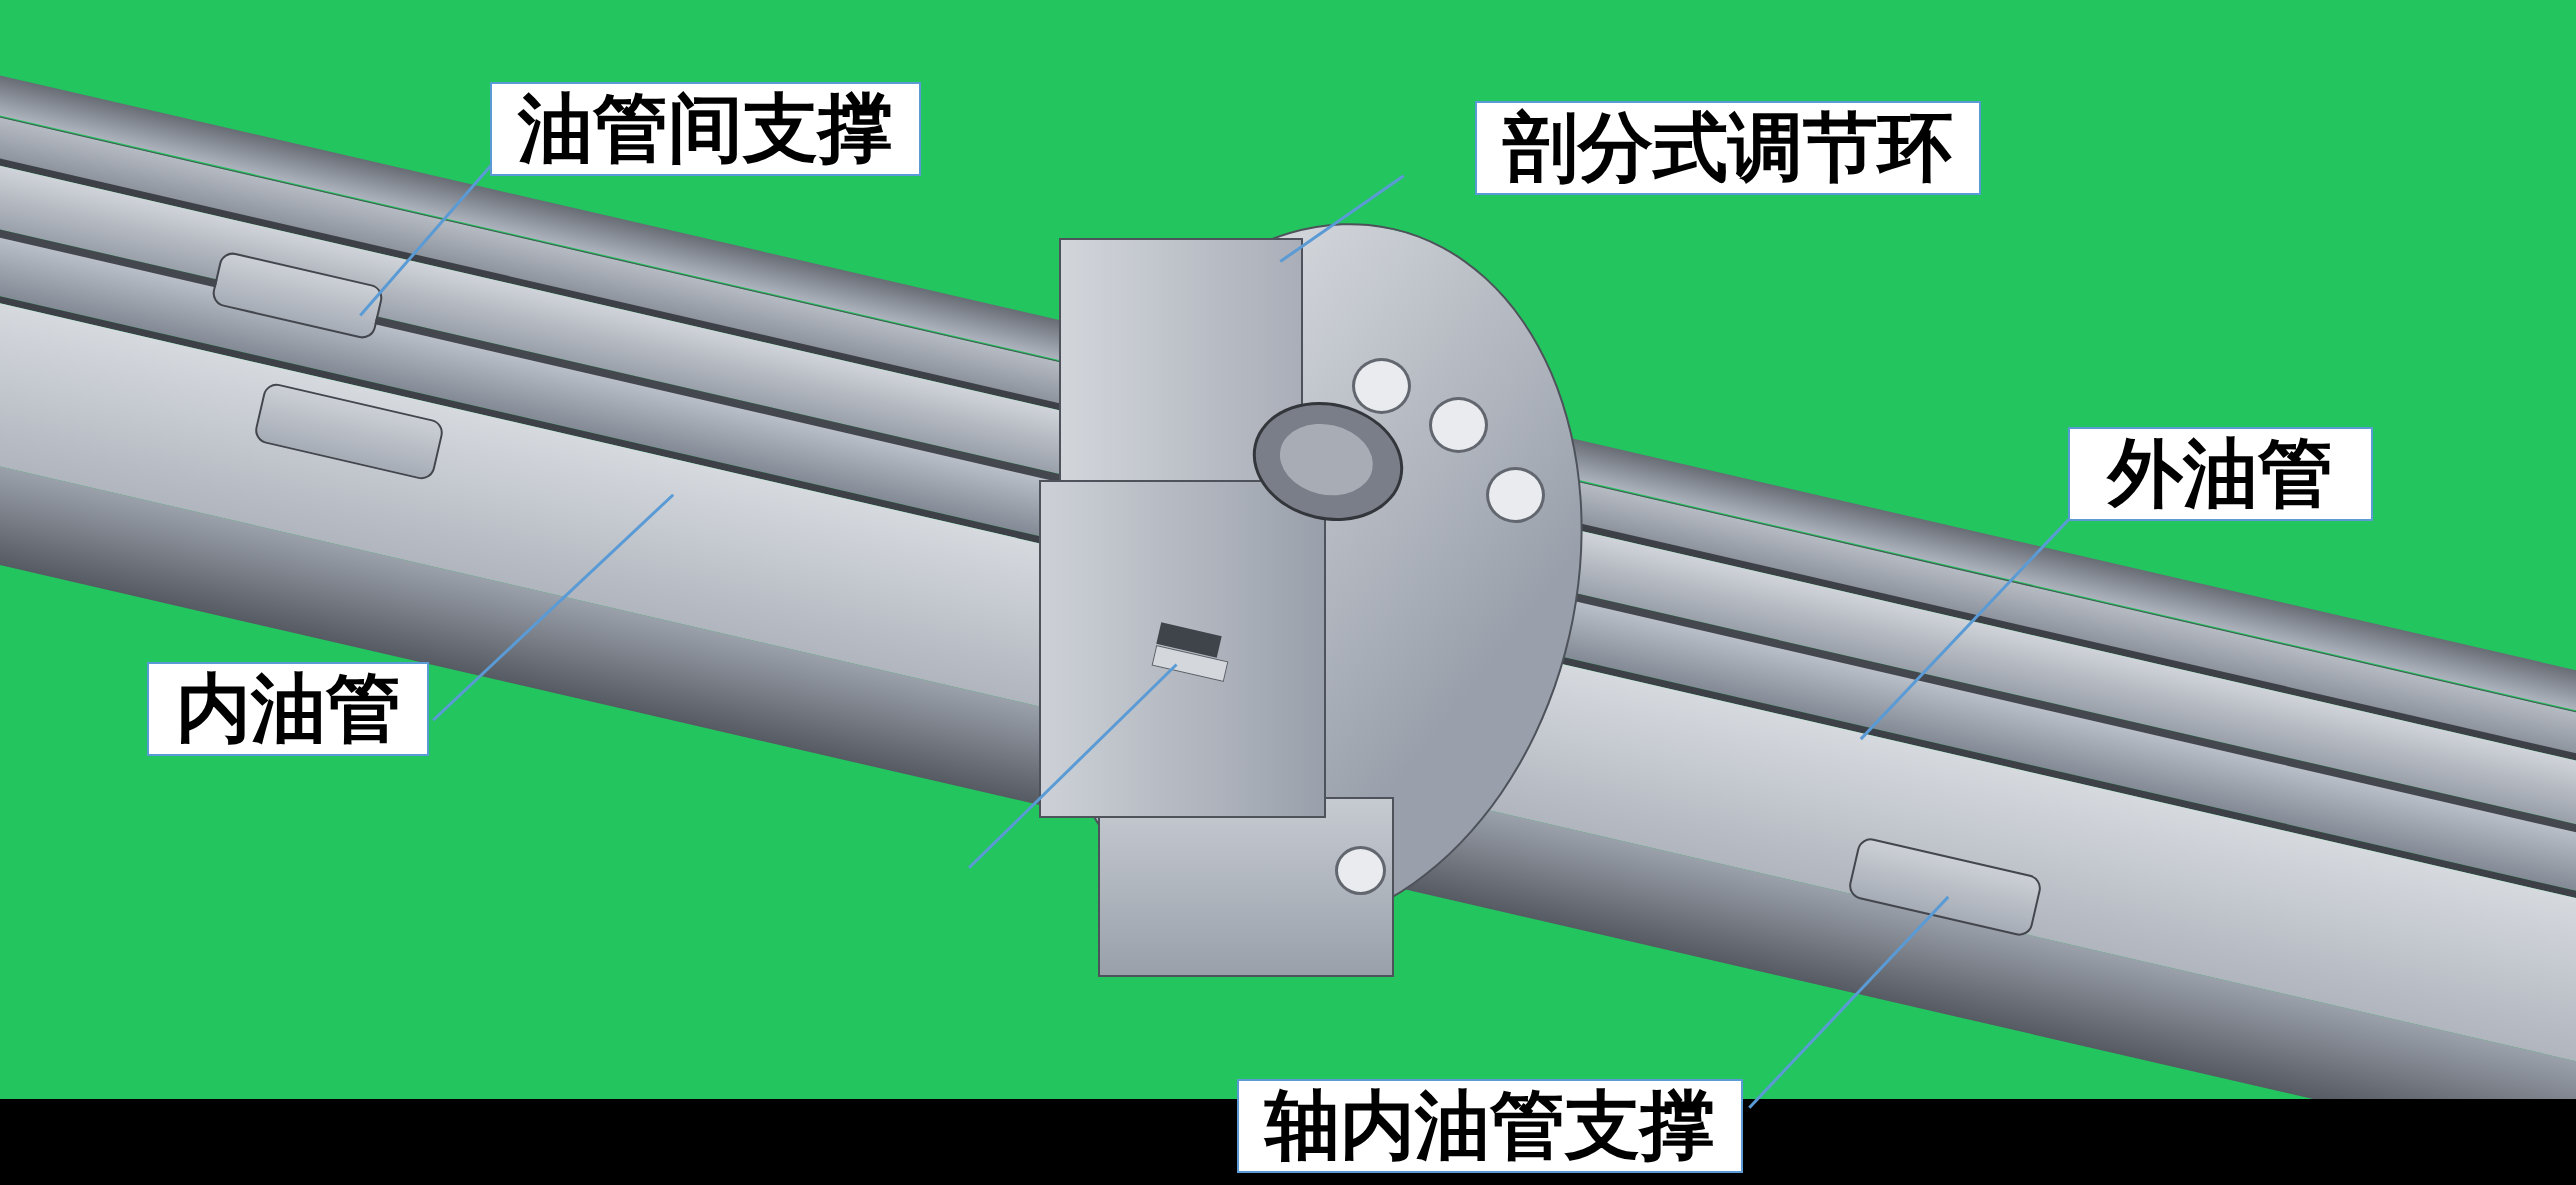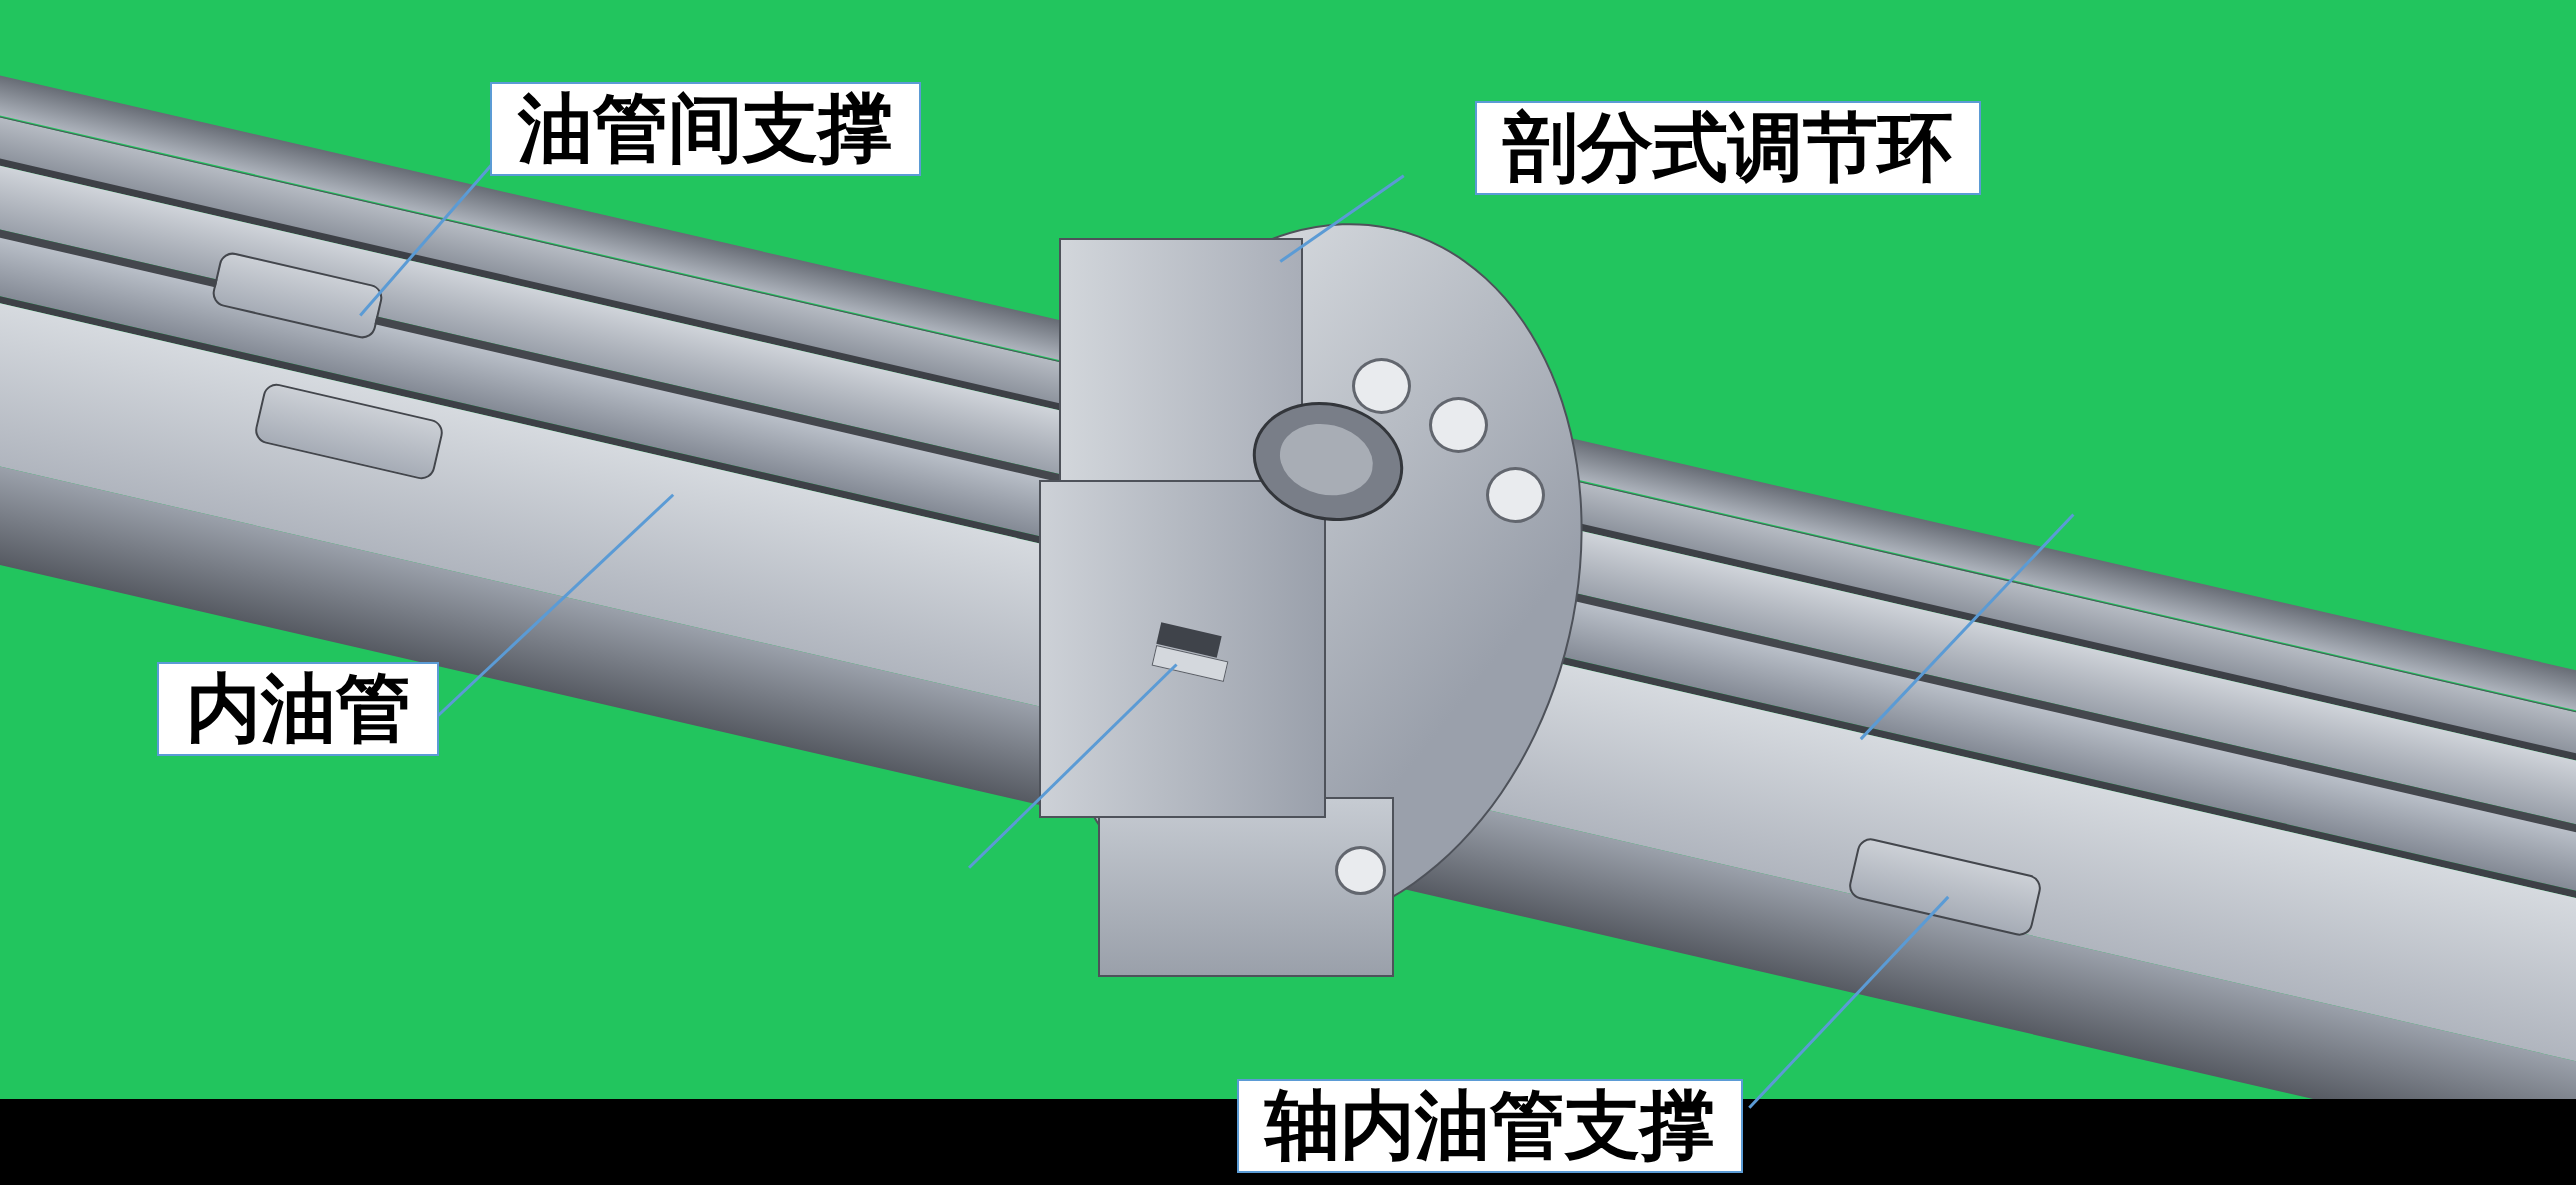--- a/index.html
+++ b/index.html
@@ -99,21 +99,21 @@
   .callout{
     position:absolute;z-index:9;
     background:#ffffff;border:2.6px solid var(--accent,#5b9bd5);
     color:#000000;font-family:"Liberation Serif","DejaVu Serif",serif;
     font-weight:700;font-size:75px;line-height:1.15;
     padding:1.7px 26px;white-space:nowrap;
   }
   .lb1{left:490px;top:82px;}
   .lb2{left:1475px;top:101px;}
   .lb3{left:2068px;top:427px;padding:1.7px 38px;}
-  .lb4{left:157px;top:662px;padding-left:27px;}
+  .lb4{left:147px;top:662px;padding-left:27px;}
   .lb5{left:533px;top:834px;}
   .lb6{left:1237px;top:1079px;}
 </style>
 </head>
 <body>
 
 <div id="canvas">
 
   <div class="assembly">
     <div class="band b-top-surface"></div>
@@ -155,20 +155,23 @@
     <line x1="1130" y1="1012" x2="1372" y2="775"></line>
     <line x1="2040" y1="1292" x2="2272" y2="1046"></line>
   </svg>
 
   <div class="callout lb1">
     <span>油管间支撑</span>
   </div>
   <div class="callout lb2">
     <span>剖分式调节环</span>
   </div>
+  <div class="callout lb3">
+    <span>外油管</span>
+  </div>
   <div class="callout lb4">
     <span>内油管</span>
   </div>
   <div class="callout lb6">
     <span>轴内油管支撑</span>
   </div>
 
 </div>
 
 

